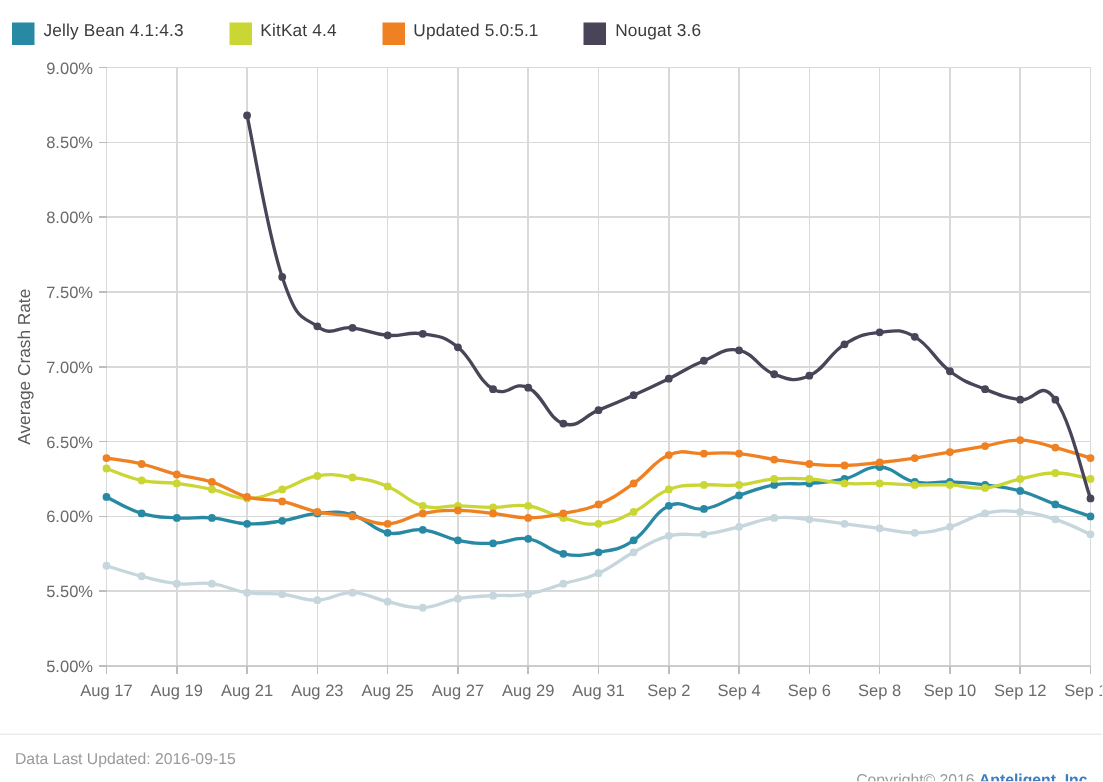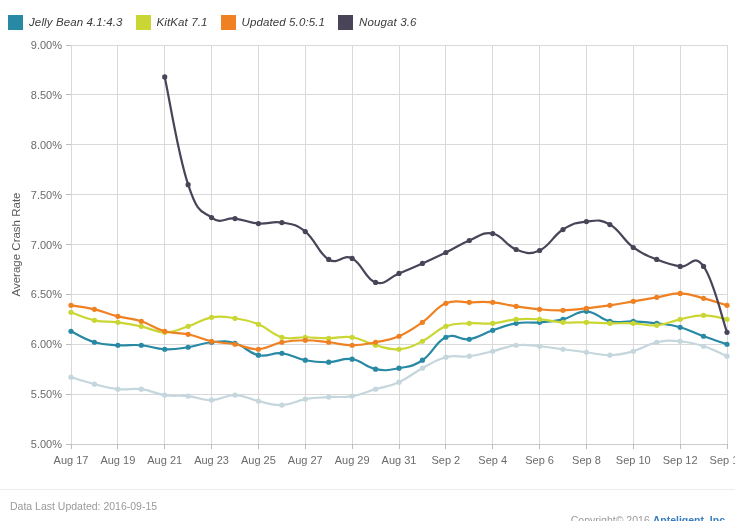--- a/index.html
+++ b/index.html
@@ -25,25 +25,24 @@
     position: absolute;
     left: 8px;
     top: 10px;
     width: 719px;
     height: 24px;
     display: flex;
     align-items: center;
   }
   .legend-item {
     display: flex;
-    align-items: center;
-    margin-right: 13px;
+    align-items: flex-start;
+    margin-right: 30px;
     cursor: pointer;
     white-space: nowrap;
-    font-style: italic;
   }
   .legend-swatch {
     width: 15px;
     height: 15px;
     margin-right: 6px;
     flex: 0 0 auto;
   }
   .legend-label {
     font-size: 11.5px;
     color: #3b3b3b;
@@ -140,21 +139,21 @@
 
 <div id="app">
 
   <div id="legend">
       <div class="legend-item">
         <span class="legend-swatch" style="background: rgb(40, 137, 164);"></span>
         <span class="legend-label">Jelly Bean 4.1:4.3</span>
       </div>
       <div class="legend-item">
         <span class="legend-swatch" style="background: rgb(201, 214, 51);"></span>
-        <span class="legend-label">KitKat 7.1</span>
+        <span class="legend-label">KitKat 4.4</span>
       </div>
       <div class="legend-item">
         <span class="legend-swatch" style="background: rgb(239, 129, 34);"></span>
         <span class="legend-label">Updated 5.0:5.1</span>
       </div>
       <div class="legend-item">
         <span class="legend-swatch" style="background: rgb(74, 68, 88);"></span>
         <span class="legend-label">Nougat 3.6</span>
       </div>
     </div>

